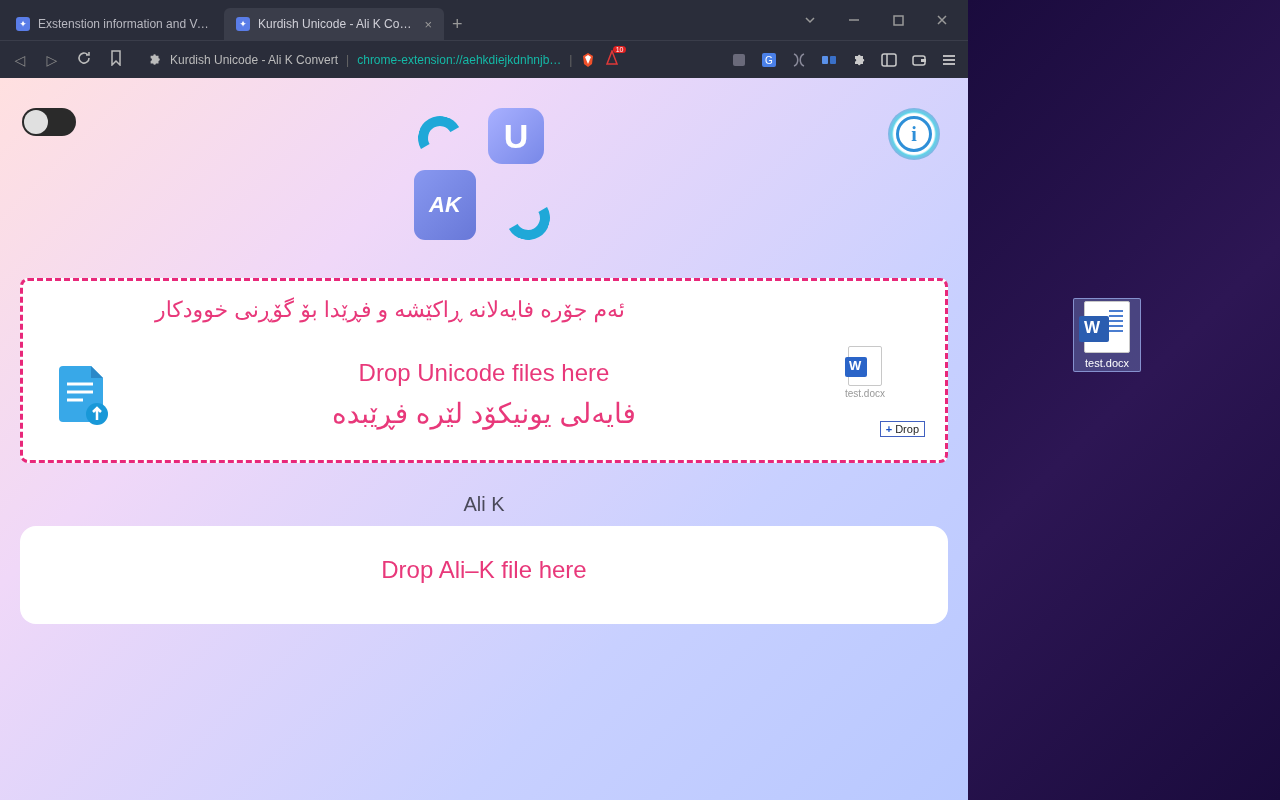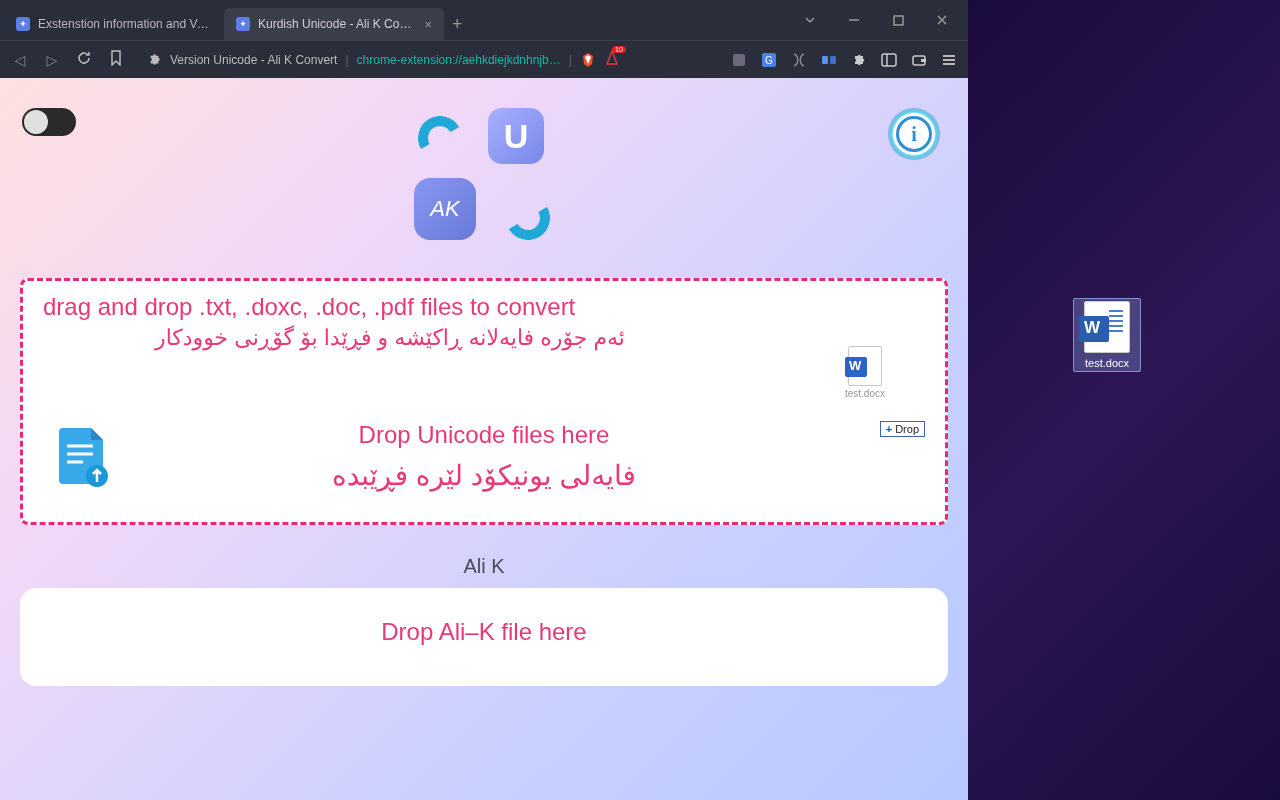--- a/index.html
+++ b/index.html
@@ -33,30 +33,30 @@
 
 
 .page { flex: 1; background: linear-gradient(135deg, #ffe0e0 0%, #f0d8f8 30%, #c8d0ff 70%, #b8c8ff 100%); overflow-y: auto; position: relative; padding: 30px 0 0 0; }
 .dark-toggle { position: absolute; top: 30px; left: 22px; width: 54px; height: 28px; background: #2a2a2a; border-radius: 14px; display: flex; align-items: center; padding: 2px; }
 .dark-toggle .knob { width: 24px; height: 24px; background: #e0e0e0; border-radius: 12px; }
 .info-btn { position: absolute; top: 30px; right: 28px; width: 52px; height: 52px; border-radius: 26px; background: radial-gradient(circle, #fff 55%, #5fd3e8 60%, #e858d8 100%); display: flex; align-items: center; justify-content: center; }
 .info-i { width: 36px; height: 36px; border: 3px solid #2e8fd8; border-radius: 18px; display: flex; align-items: center; justify-content: center; color: #2e8fd8; font-size: 20px; font-weight: bold; font-family: Georgia, serif; }
 
 .logo-block { width: 140px; margin: 0 auto 30px; position: relative; height: 140px; }
 .logo-u { position: absolute; top: 0; right: 10px; width: 56px; height: 56px; background: linear-gradient(135deg, #a8b0ff, #7888e8); border-radius: 14px; display: flex; align-items: center; justify-content: center; color: white; font-size: 34px; font-weight: bold; }
-.logo-ak { position: absolute; bottom: 8px; left: 0; width: 62px; height: 62px; background: linear-gradient(135deg, #8898f0, #6878d8); border-radius: 16px; display: flex; align-items: center; justify-content: center; color: white; font-size: 22px; font-weight: normal; font-style: italic; }
+.logo-ak { position: absolute; bottom: 8px; left: 0; width: 62px; height: 70px; background: linear-gradient(135deg, #8898f0, #6878d8); border-radius: 11px; display: flex; align-items: center; justify-content: center; color: white; font-size: 22px; font-weight: bold; font-style: italic; }
 .logo-arc1 { position: absolute; top: 8px; left: 4px; width: 44px; height: 44px; border: 10px solid #1fa8d8; border-right-color: transparent; border-bottom-color: transparent; border-radius: 50%; transform: rotate(15deg); }
 .logo-arc2 { position: absolute; bottom: 8px; right: 4px; width: 44px; height: 44px; border: 10px solid #1fa8d8; border-left-color: transparent; border-top-color: transparent; border-radius: 50%; transform: rotate(15deg); }
 
 .section-label { text-align: center; font-size: 20px; color: #4a4a5a; margin-bottom: 10px; }
 .drop-zone { margin: 0 20px 30px; border: 3px dashed #e8287a; border-radius: 8px; background: #ffffff; padding: 12px 20px 30px; position: relative; }
 .drop-zone.plain { border: none; border-radius: 16px; padding: 30px 20px 40px; }
 .dz-line1 { color: #e8387a; font-size: 24px; }
 .dz-line2 { color: #e8387a; font-size: 22px; direction: rtl; margin-top: 4px; padding-right: 300px; }
-.dz-center { text-align: center; margin-top: 70px; }
+.dz-center { text-align: center; margin-top: 36px; }
 .dz-center.tight { margin-top: 0; }
 .dz-drop-en { color: #e8387a; font-size: 24px; }
 .dz-drop-ku { color: #e8387a; font-size: 28px; margin-top: 10px; direction: rtl; }
 .file-icon-holder { position: absolute; left: 30px; bottom: 30px; }
 
 
 .drag-preview { position: absolute; top: 65px; right: 60px; text-align: center; }
 .drag-copy { position: absolute; top: 140px; right: 20px; background: #fff; border: 1px solid #4060c0; font-size: 11px; padding: 1px 5px; color: #222; display: flex; align-items: center; gap: 3px; }
 .drag-copy .plus { color: #1a50c0; font-weight: bold; }
 
@@ -126,21 +126,21 @@
     </div>
     <div class="nav-btn">
       <svg width="14" height="16" viewBox="0 0 14 16">
           <path d="M3 1 H11 V15 L7 11 L3 15 Z" stroke="#bbb" stroke-width="1.5" fill="none"></path>
         </svg>
     </div>
     <div class="addr-bar">
       <svg class="addr-icon" viewBox="0 0 16 16">
           <path d="M3 6 V3 H6 A1.5 1.5 0 0 1 9 3 H12 V6 A1.5 1.5 0 0 1 12 9 V12 H9 A1.5 1.5 0 0 1 6 12 H3 V9 A1.5 1.5 0 0 0 3 6 Z" fill="#bbb"></path>
         </svg>
-      <span>Version Unicode - Ali K Convert</span>
+      <span>Kurdish Unicode - Ali K Convert</span>
       <span class="addr-sep">|</span>
       <span class="addr-url">chrome-extension://aehkdiejkdnhnjb…</span>
       <span class="addr-sep">|</span>
       <svg class="addr-brave" viewBox="0 0 16 16">
           <path d="M8 1 L13 4 L12 12 L8 15 L4 12 L3 4 Z" fill="#f0502a"></path>
           <path d="M8 3 L11 5 L8 12 L5 5 Z" fill="#fff"></path>
         </svg>
       <div class="addr-shield">
         <svg width="16" height="16" viewBox="0 0 16 16">
             <path d="M8 1 L3 14 H13 Z" stroke="#e03838" stroke-width="1.5" fill="none"></path>
@@ -207,21 +207,20 @@
     </div>
 
     <div class="logo-block">
       <div class="logo-arc1"></div>
       <div class="logo-u">U</div>
       <div class="logo-ak">AK</div>
       <div class="logo-arc2"></div>
     </div>
 
     <div class="drop-zone">
-      <div class="dz-line1">drag and drop .txt, .doxc, .doc, .pdf files to convert</div>
       <div class="dz-line2">ئەم جۆرە فایەلانە ڕاکێشە و فڕێدا بۆ گۆڕنی خوودکار</div>
       <div class="dz-center">
         <div class="dz-drop-en">Drop Unicode files here</div>
         <div class="dz-drop-ku">فایەلی یونیکۆد لێرە فڕێبدە</div>
       </div>
       <div class="file-icon-holder">
         <svg class="file-svg-icon" viewBox="0 0 56 62">
           <path d="M10 2 H38 L50 14 V54 A4 4 0 0 1 46 58 H10 A4 4 0 0 1 6 54 V6 A4 4 0 0 1 10 2 Z" fill="#38a8e8"></path>
           <path d="M38 2 V14 H50 Z" fill="#2a88c8"></path>
           <line x1="14" y1="20" x2="40" y2="20" stroke="#fff" stroke-width="3"></line>

